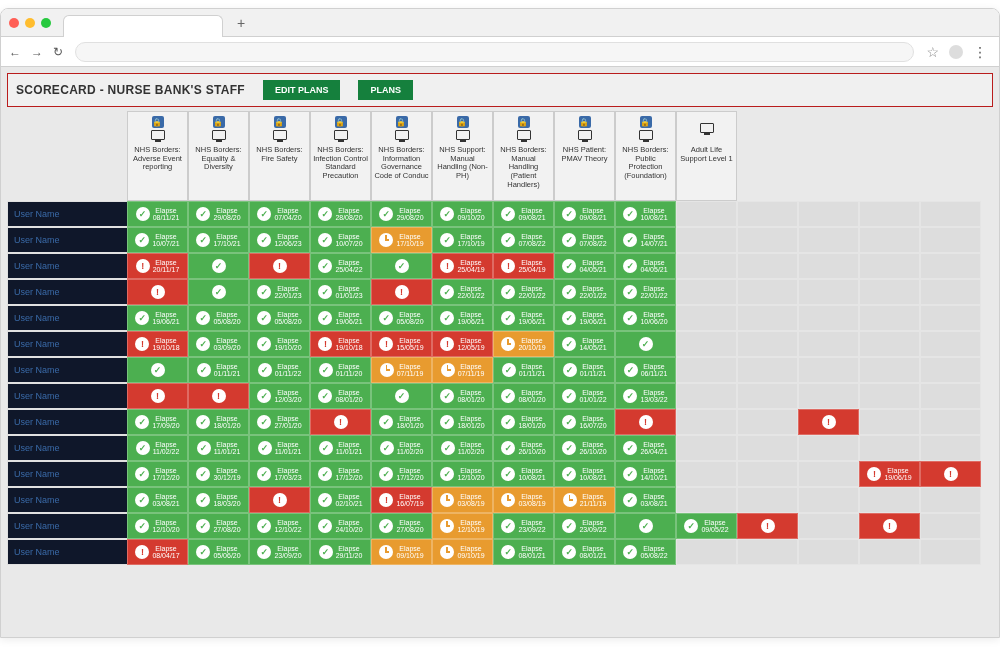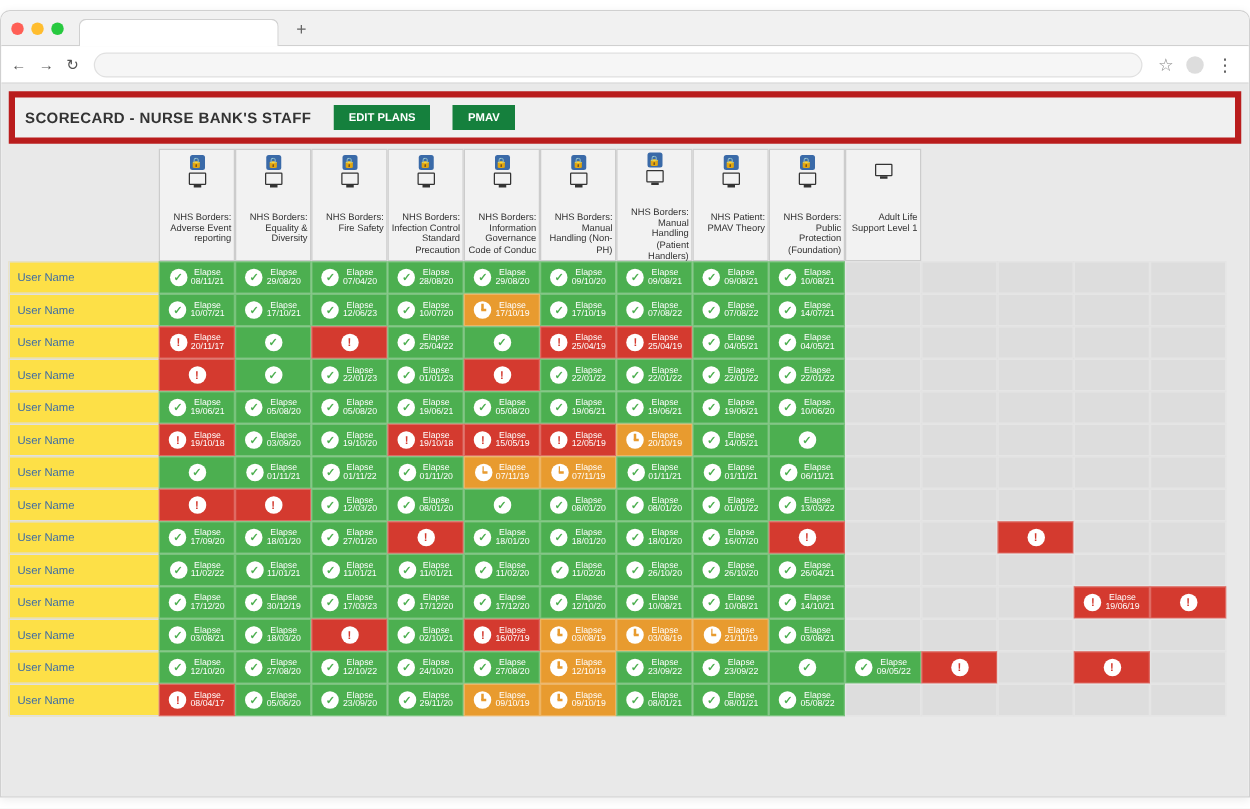--- a/index.html
+++ b/index.html
@@ -67,21 +67,21 @@
   padding: 6px;
   height: 570px;
   overflow: hidden;
 }
 .header-bar {
   background: #f0f0f0;
   padding: 6px 8px;
   display: flex;
   align-items: center;
   gap: 18px;
-  border: 5px solid #b91c1c;
+  border: 1px solid #b91c1c;
   margin-bottom: 4px;
 }
 .page-title { font-size: 12px; font-weight: bold; color: #333; letter-spacing: .3px; }
 .btn {
   background: #15803d;
   color: #fff;
   border: none;
   padding: 5px 12px;
   font-size: 9px;
   font-weight: bold;
@@ -92,21 +92,21 @@
   display: flex;
   flex-direction: column;
 }
 .row { display: flex; }
 .user-col {
   width: 120px;
   flex: none;
   display: flex;
   align-items: center;
   padding-left: 6px;
-  background: #fde047;
+  background: #0f172a;
   border: 1px solid #e0e0e0;
   border-right: none;
   height: 26px;
 }
 .user-col a {
   color: #3a6aa8;
   font-size: 9px;
   text-decoration: none;
 }
 .headers .user-col {
@@ -154,23 +154,23 @@
   content: "";
   position: absolute;
   width: 6px; height: 2px;
   background: #333;
   bottom: -3px;
   left: 3px;
 }
 .col-label {
   font-size: 7.5px;
   color: #333;
-  text-align: right;
+  text-align: center;
   line-height: 1.15;
-  margin-top: 20px;
+  margin-top: 4px;
   width: 100%;
 }
 
 .cell {
   width: 61px;
   height: 26px;
   flex: none;
   border: 1px solid rgba(255,255,255,0.25);
   display: flex;
   align-items: center;
@@ -260,21 +260,21 @@
       <span class="star-icon">☆</span>
       <div class="avatar-dot"></div>
       <span class="menu-dots">⋮</span>
     </div>
   </div>
 
   <div class="page">
     <div class="header-bar">
       <div class="page-title">SCORECARD - NURSE BANK'S STAFF</div>
       <button class="btn">EDIT PLANS</button>
-      <button class="btn">PMAV</button>
+      <button class="btn">PLANS</button>
     </div>
 
     <div class="grid-wrap" id="grid">
         <div class="row headers">
           <div class="user-col"></div>
           <div class="col-head">
             <div class="col-icons">
               <div class="lock-icon" style="font-size: 8px;">🔒</div>
               <div class="monitor-icon"></div>
             </div>
@@ -306,21 +306,21 @@
               <div class="lock-icon" style="font-size: 8px;">🔒</div>
               <div class="monitor-icon"></div>
             </div>
             <div class="col-label">NHS Borders: Information Governance Code of Conduc</div>
           </div>
           <div class="col-head">
             <div class="col-icons">
               <div class="lock-icon" style="font-size: 8px;">🔒</div>
               <div class="monitor-icon"></div>
             </div>
-            <div class="col-label">NHS Borders: Manual Handling (Non-PH)</div>
+            <div class="col-label">NHS Support: Manual Handling (Non-PH)</div>
           </div>
           <div class="col-head">
             <div class="col-icons">
               <div class="lock-icon" style="font-size: 8px;">🔒</div>
               <div class="monitor-icon"></div>
             </div>
             <div class="col-label">NHS Borders: Manual Handling (Patient Handlers)</div>
           </div>
           <div class="col-head">
             <div class="col-icons">

